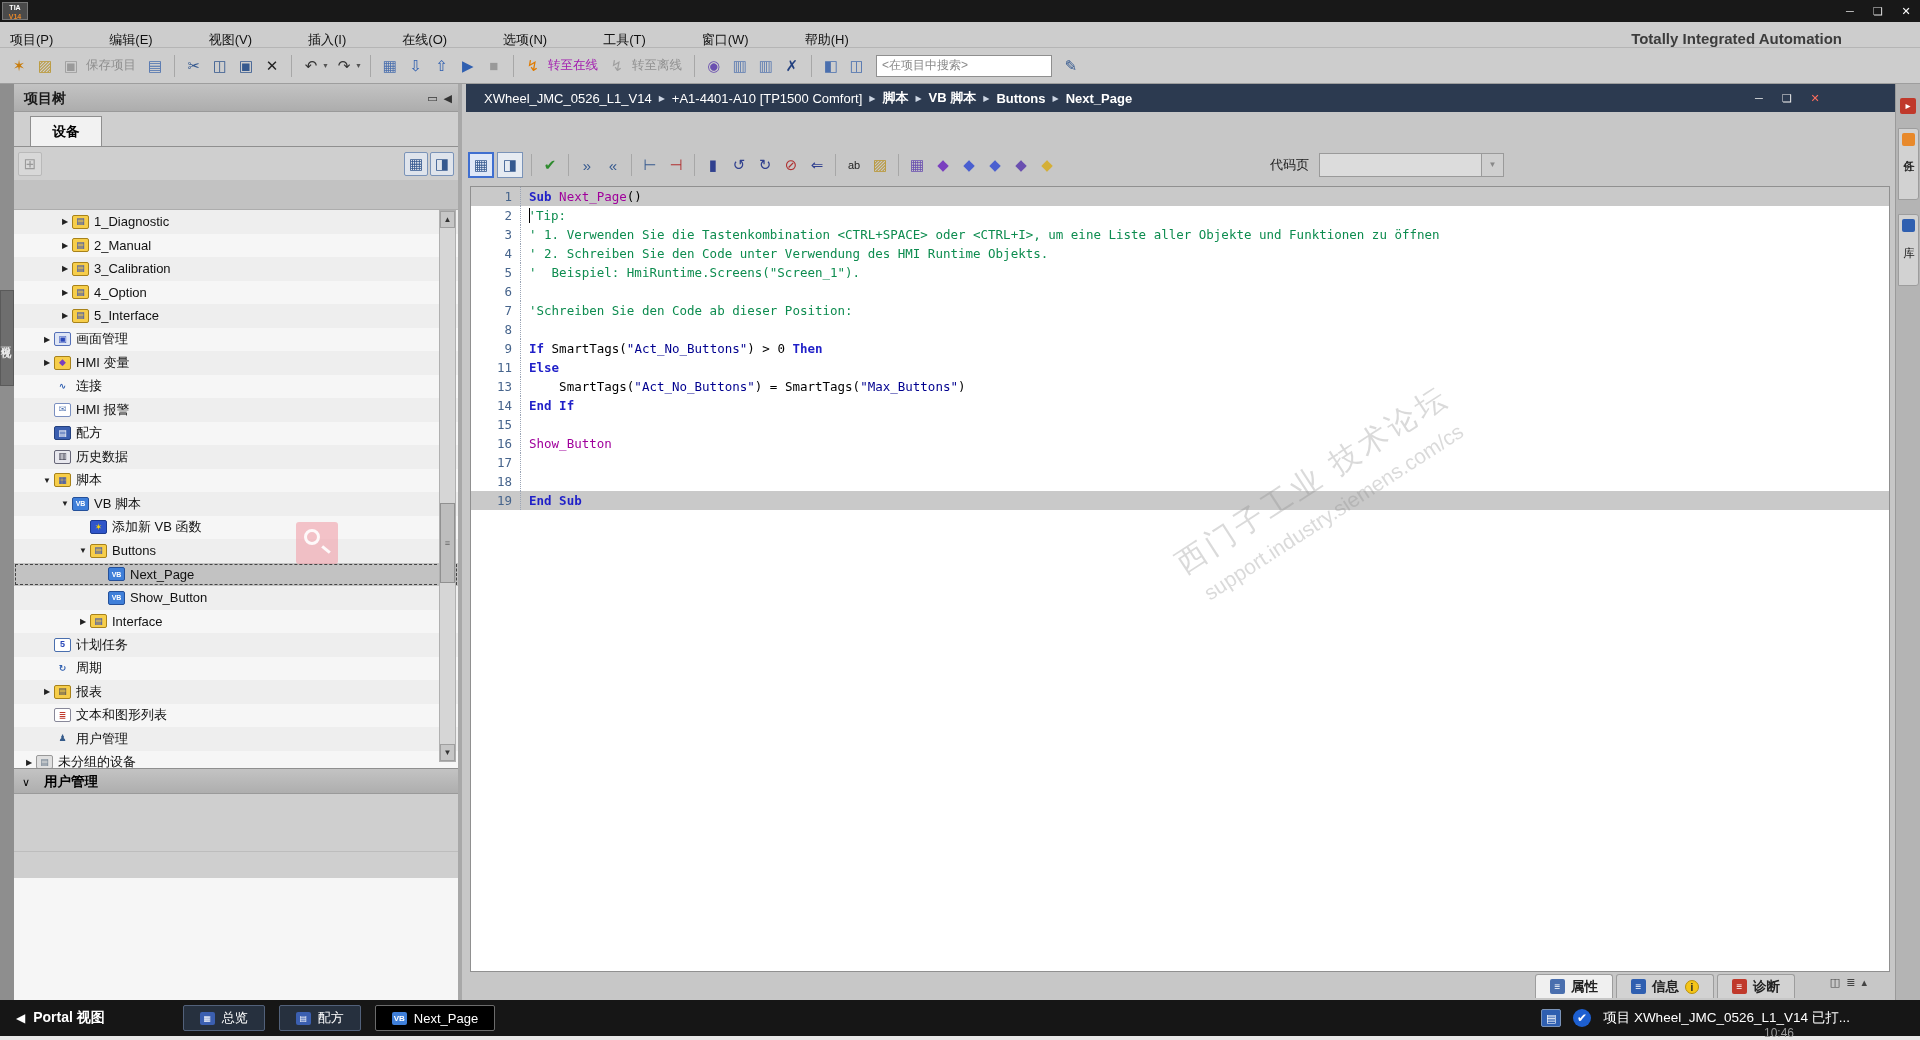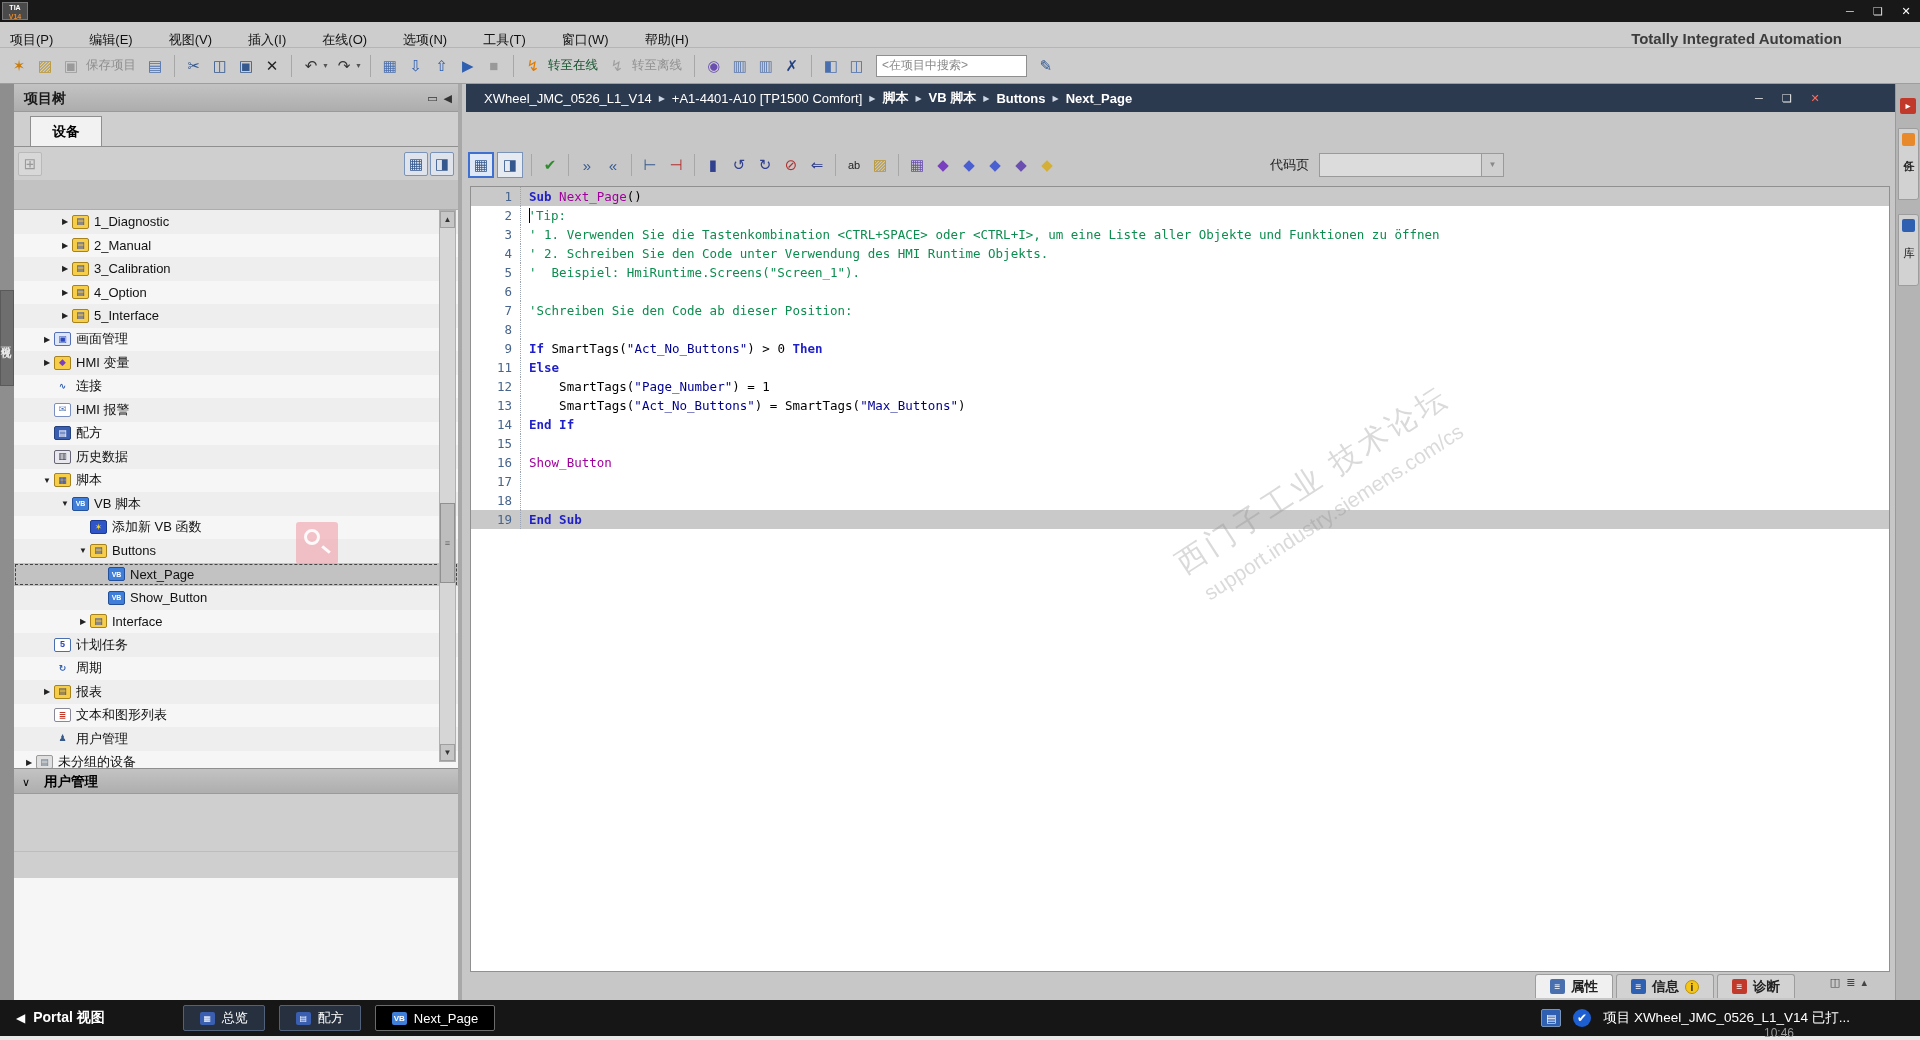--- a/index.html
+++ b/index.html
@@ -14,37 +14,37 @@
     font-size:7px; font-weight:bold; text-align:center; line-height:9px; border:1px solid #777; }
   #tia-logo .v14 { color:#e8892b; font-size:7px; }
   #title-text { white-space:nowrap; }
   .win-controls { margin-left:auto; display:flex; }
   .win-btn { width:28px; height:18px; text-align:center; line-height:18px; color:#ddd; font-size:11px; }
   .win-btn.close { color:#fff; }
 
   
   #menubar { position:absolute; top:22px; left:0; width:1920px; height:26px; background:#cdcdcd;
     border-bottom:1px solid #b5b5b5; display:flex; align-items:center; font-size:13px; color:#111; }
-  .menu-item { padding:0 18px; height:16px; line-height:26px; }
+  .menu-item { padding:0 28px; height:16px; line-height:26px; }
   .menu-item:first-child { padding-left:10px; }
 
   
   #brand1 { position:absolute; top:30px; right:78px; font-size:15px; font-weight:bold; color:#3c3c3c; }
   #brand2 { position:absolute; top:48px; right:78px; font-size:21px; font-weight:bold; color:#8d8d8d; letter-spacing:1px; }
 
   
   #toolbar { position:absolute; top:48px; left:0; width:1920px; height:36px; background:#cdcdcd;
     border-bottom:1px solid #9e9e9e; display:flex; align-items:center; padding-left:6px; }
   .tb-icon { width:24px; height:24px; margin:0 1px; border:1px solid transparent; border-radius:2px;
     display:flex; align-items:center; justify-content:center; font-size:15px; }
   .tb-sep { width:1px; height:22px; background:#a7a7a7; margin:0 6px; }
   .tb-lbl { font-size:12.5px; color:#8f8f8f; margin:0 6px 0 2px; white-space:nowrap; }
-  .tb-lbl.dark { color:#14532d;text-align:right; }
+  .tb-lbl.dark { color:#a21caf;text-align:right; }
   .tb-dd { font-size:7px; color:#555; margin-left:-2px; margin-right:2px; }
-  #search-box { width:151px; height:22px; border:1px solid #8f8f8f; background:#fff; color:#8a8a8a;
+  #search-box { width:176px; height:22px; border:1px solid #8f8f8f; background:#fff; color:#8a8a8a;
     font-size:12px; padding:0 5px; margin:0 6px; font-family:"Liberation Sans","DejaVu Sans",sans-serif; }
 
   
   #left-strip { position:absolute; top:84px; left:0; width:14px; height:916px; background:#8e8e8e; }
   #viz-tab { position:absolute; top:206px; left:0; width:14px; height:96px; background:#6e6e6e; color:#f0f0f0;
     writing-mode:vertical-rl; font-size:11px; text-align:center; line-height:14px; border:1px solid #5a5a5a; }
   #panel { position:absolute; top:84px; left:14px; width:448px; height:916px; background:#cfcfcf; border-right:4px solid #a8a8a8; }
   #workarea { position:absolute; top:84px; left:466px; width:1429px; height:916px; background:#c7c7c7; }
   #right-strip { position:absolute; top:84px; left:1895px; width:25px; height:916px; background:#b4b4b4; border-left:1px solid #9a9a9a; }
 
@@ -460,21 +460,20 @@
           <div class="code-line hl"><span class="ln">1</span><span class="code-text"><span class="kw">Sub</span><span class="pl"> </span><span class="fn">Next_Page</span><span class="pl">()</span></span></div>
           <div class="code-line"><span class="ln">2</span><span class="code-text"><span class="caret"></span><span class="cmt">'Tip:</span></span></div>
           <div class="code-line"><span class="ln">3</span><span class="code-text"><span class="cmt">' 1. Verwenden Sie die Tastenkombination &lt;CTRL+SPACE&gt; oder &lt;CTRL+I&gt;, um eine Liste aller Objekte und Funktionen zu öffnen</span></span></div>
           <div class="code-line"><span class="ln">4</span><span class="code-text"><span class="cmt">' 2. Schreiben Sie den Code unter Verwendung des HMI Runtime Objekts.</span></span></div>
           <div class="code-line"><span class="ln">5</span><span class="code-text"><span class="cmt">'  Beispiel: HmiRuntime.Screens("Screen_1").</span></span></div>
           <div class="code-line"><span class="ln">6</span></div>
           <div class="code-line"><span class="ln">7</span><span class="code-text"><span class="cmt">'Schreiben Sie den Code ab dieser Position:</span></span></div>
           <div class="code-line"><span class="ln">8</span><span class="code-text"></span></div>
           <div class="code-line"><span class="ln">9</span><span class="code-text"><span class="kw">If</span><span class="pl"> SmartTags(</span><span class="str">"Act_No_Buttons"</span><span class="pl">) &gt; 0 </span><span class="kw">Then</span></span></div>
           <div class="code-line"><span class="ln">11</span><span class="code-text"><span class="kw">Else</span></span></div>
-          <div class="code-line"><span class="ln">12</span><span class="code-text"><span class="pl">    SmartTags(</span><span class="str">"Page_Number"</span><span class="pl">) = 1</span></span></div>
           <div class="code-line"><span class="ln">13</span><span class="code-text"><span class="pl">    SmartTags(</span><span class="str">"Act_No_Buttons"</span><span class="pl">) = SmartTags(</span><span class="str">"Max_Buttons"</span><span class="pl">)</span></span></div>
           <div class="code-line"><span class="ln">14</span><span class="code-text"><span class="kw">End If</span></span></div>
           <div class="code-line"><span class="ln">15</span><span class="code-text"></span></div>
           <div class="code-line"><span class="ln">16</span><span class="code-text"><span class="fn">Show_Button</span></span></div>
           <div class="code-line"><span class="ln">17</span><span class="code-text"></span></div>
           <div class="code-line"><span class="ln">18</span><span class="code-text"></span></div>
           <div class="code-line hl"><span class="ln">19</span><span class="code-text"><span class="kw">End Sub</span></span></div>
         </div>
       <div id="watermark">
         <div class="w1">西门子工业 技术论坛</div>

